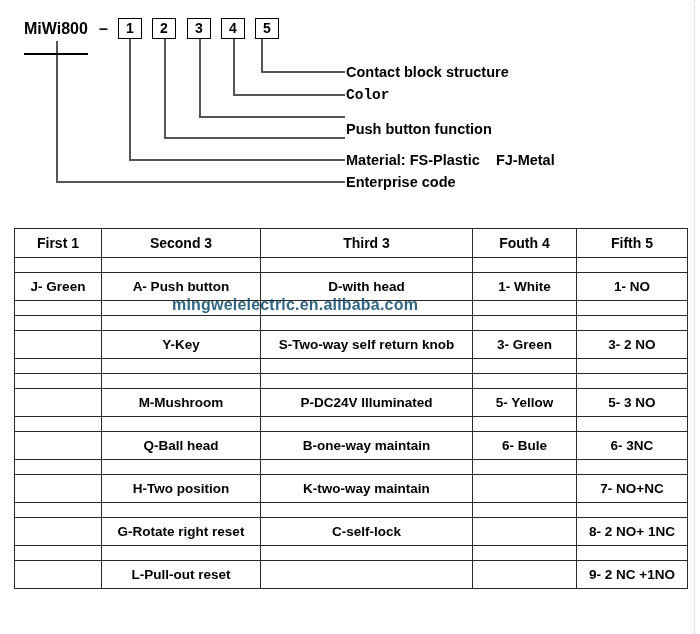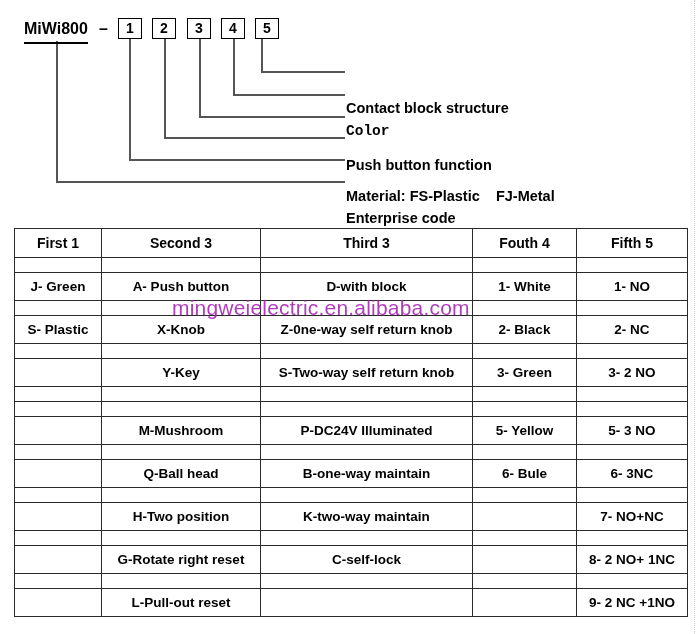--- a/index.html
+++ b/index.html
@@ -35,21 +35,21 @@
     position: absolute;
     left: 24px;
     top: 20px;
     font-size: 16px;
     font-weight: bold;
     letter-spacing: 0px;
     white-space: nowrap;
   }
   .model-name .name-text {
     border-bottom: 2px solid #000;
-    padding-bottom: 5px;
+    padding-bottom: 16px;
   }
   .model-dash {
     position: absolute;
     left: 99px;
     top: 20px;
     font-size: 16px;
     font-weight: bold;
   }
 
   .digit-box {
@@ -66,21 +66,20 @@
     background: #fff;
   }
 
   .lead-label {
     position: absolute;
     left: 346px;
     font-size: 14.5px;
     font-weight: bold;
     white-space: nowrap;
     line-height: 1;
-    margin-top: 36px;
   }
 
   
   #spec-table-wrap {
     position: absolute;
     left: 14px;
     top: 228px;
     width: 673px;
   }
   table.spec-table {
@@ -112,23 +111,23 @@
   col.c3 { width: 212px; }
   col.c4 { width: 104px; }
   col.c5 { width: 111px; }
 
   
   #watermark {
     position: absolute;
     left: 172px;
     top: 296px;
     width: 350px;
-    font-size: 21px;
-    font-weight: normal;
-    color: #a21caf;
+    font-size: 16px;
+    font-weight: bold;
+    color: #0c4a6e;
     letter-spacing: 0.2px;
     white-space: nowrap;
     pointer-events: none;
     opacity: 0.85;
   }
 
   
   #page-edge-guide {
     position: absolute;
     left: 694px;
@@ -198,37 +197,30 @@
         <tr class="spacer-row">
           <td></td>
           <td></td>
           <td></td>
           <td></td>
           <td></td>
         </tr>
         <tr class="data-row">
           <td>J- Green</td>
           <td>A- Push button</td>
-          <td>D-with block</td>
+          <td>D-with head</td>
           <td>1- White</td>
           <td>1- NO</td>
         </tr>
         <tr class="spacer-row">
           <td></td>
           <td></td>
           <td></td>
           <td></td>
           <td></td>
-        </tr>
-        <tr class="data-row">
-          <td>S- Plastic</td>
-          <td>X-Knob</td>
-          <td>Z-0ne-way self return knob</td>
-          <td>2- Black</td>
-          <td>2- NC</td>
         </tr>
         <tr class="spacer-row">
           <td></td>
           <td></td>
           <td></td>
           <td></td>
           <td></td>
         </tr>
         <tr class="data-row">
           <td></td>

